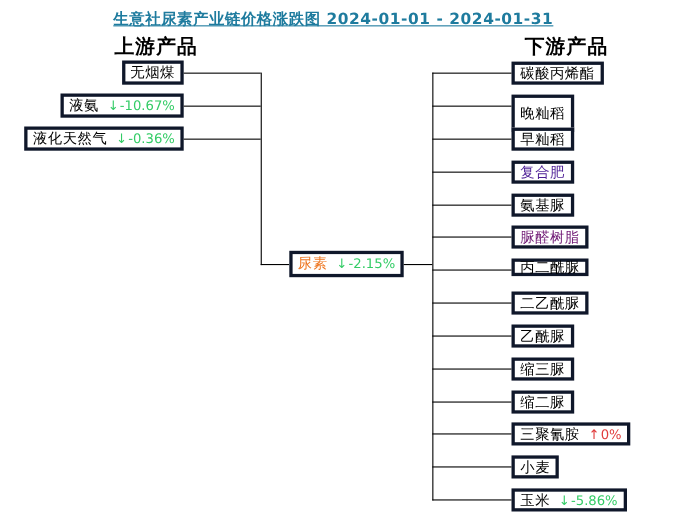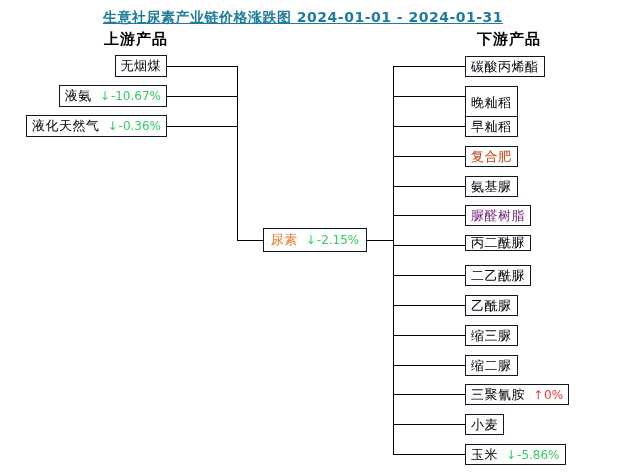--- a/index.html
+++ b/index.html
@@ -5,27 +5,27 @@
   html,body{margin:0;padding:0;background:#fff;}
   #stage{
     position:relative;width:630px;height:475px;background:#ffffff;
     font-family:"DejaVu Sans","Liberation Sans",sans-serif;overflow:hidden;
   }
   .title{
     position:absolute;left:103px;top:9px;font-size:14px;font-weight:bold;
     letter-spacing:0.5px;white-space:nowrap;text-decoration:underline;
   }
   .col-header{
-    position:absolute;top:30px;font-size:15px;color:#000;font-weight:bold;
+    position:absolute;top:30px;font-size:18px;color:#000;font-weight:bold;
     letter-spacing:1px;white-space:nowrap;
   }
   #upstream-header{left:104px;}
   #downstream-header{left:477px;}
   .node{
-    position:absolute;box-sizing:border-box;border:1px solid #0f172a;background:#fff;
+    position:absolute;box-sizing:border-box;border:3px solid #0f172a;background:#fff;
     display:flex;align-items:center;white-space:nowrap;
     padding:0 5px;font-size:13px;color:#000;
   }
   .node .node-label{letter-spacing:0.5px;}
   .node .node-change{margin-left:8px;font-size:12px;}
   .node .arrow{margin-right:1px;font-size:12px;}
   .line{position:absolute;background:#000;}
 </style>
 </head>
 <body>
@@ -73,21 +73,21 @@
     <span class="node-label" style="color: rgb(0, 0, 0);">晚籼稻</span>
 
   </div>
     <div class="line" style="left: 393px; top: 96px; width: 72px; height: 1px; background: rgb(0, 0, 0);"></div>
     <div class="node" style="left: 465px; top: 116px; height: 21px;">
     <span class="node-label" style="color: rgb(0, 0, 0);">早籼稻</span>
 
   </div>
     <div class="line" style="left: 393px; top: 126px; width: 72px; height: 1px; background: rgb(0, 0, 0);"></div>
     <div class="node" style="left: 465px; top: 146px; height: 21px;">
-    <span class="node-label" style="color: #c2410c;">复合肥</span>
+    <span class="node-label" style="color: #4c1d95;">复合肥</span>
 
   </div>
     <div class="line" style="left: 393px; top: 156px; width: 72px; height: 1px; background: rgb(0, 0, 0);"></div>
     <div class="node" style="left: 465px; top: 176px; height: 21px;">
     <span class="node-label" style="color: rgb(0, 0, 0);">氨基脲</span>
 
   </div>
     <div class="line" style="left: 393px; top: 186px; width: 72px; height: 1px; background: rgb(0, 0, 0);"></div>
     <div class="node" style="left: 465px; top: 205px; height: 21px;">
     <span class="node-label" style="color: #701a75;">脲醛树脂</span>

